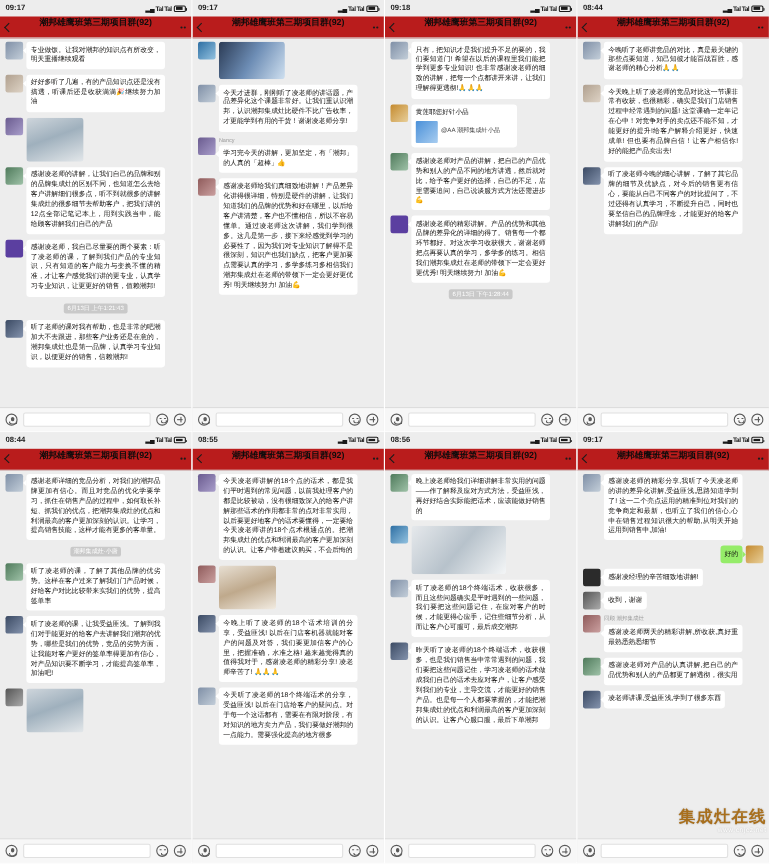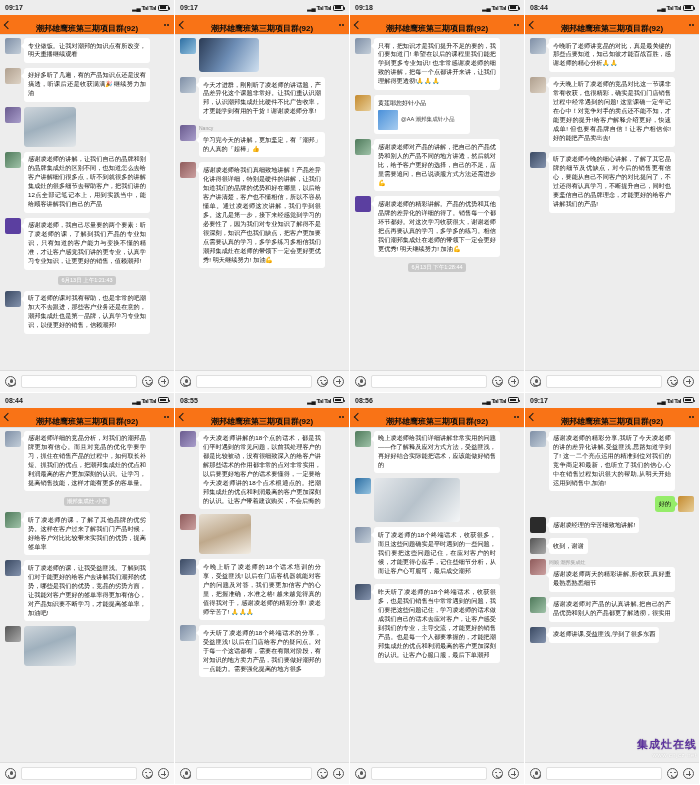--- a/index.html
+++ b/index.html
@@ -55,23 +55,23 @@
     border-radius: 0 1px 1px 0;
   }
   .battery i {
     position: absolute; left: 0.8px; top: 0.8px; bottom: 0.8px;
     width: 65%; background: #1b1b1b; display: block;
   }
   
   .titlebar {
     flex: 0 0 20px;
     height: 20px;
-    background: #f97316;
+    background: #b91c1c;
     display: flex;
-    align-items: flex-end;
+    align-items: flex-start;
     justify-content: center;
     position: relative;
     border-bottom: 0.5px solid #dcdcdc;
   }
   .titlebar .back {
     position: absolute; left: 5px; top: 50%;
     transform: translateY(-50%);
     width: 6px; height: 6px;
     border-left: 1.3px solid #1b1b1b;
     border-bottom: 1.3px solid #1b1b1b;
@@ -252,21 +252,21 @@
   .ib-plus::after { left: 4.7px; top: 2.2px; width: 1px; height: 5.2px; }
   
   .watermark {
     position: absolute;
     right: 2px; bottom: 26px;
     text-align: right;
     opacity: 0.9;
     pointer-events: none;
   }
   .wm-line1 {
-    font-size: 11px; font-weight: bold; color: #4c1d95;
+    font-size: 15px; font-weight: bold; color: #a16207;
     text-shadow: 0 0 2px rgba(0,0,0,0.25);
     letter-spacing: 1px;
   }
   .wm-line2 {
     font-size: 6px; color: #ffffff;
     text-shadow: 0 0 2px rgba(0,0,0,0.3);
     letter-spacing: 0.5px;
   }
 </style>
 </head>

